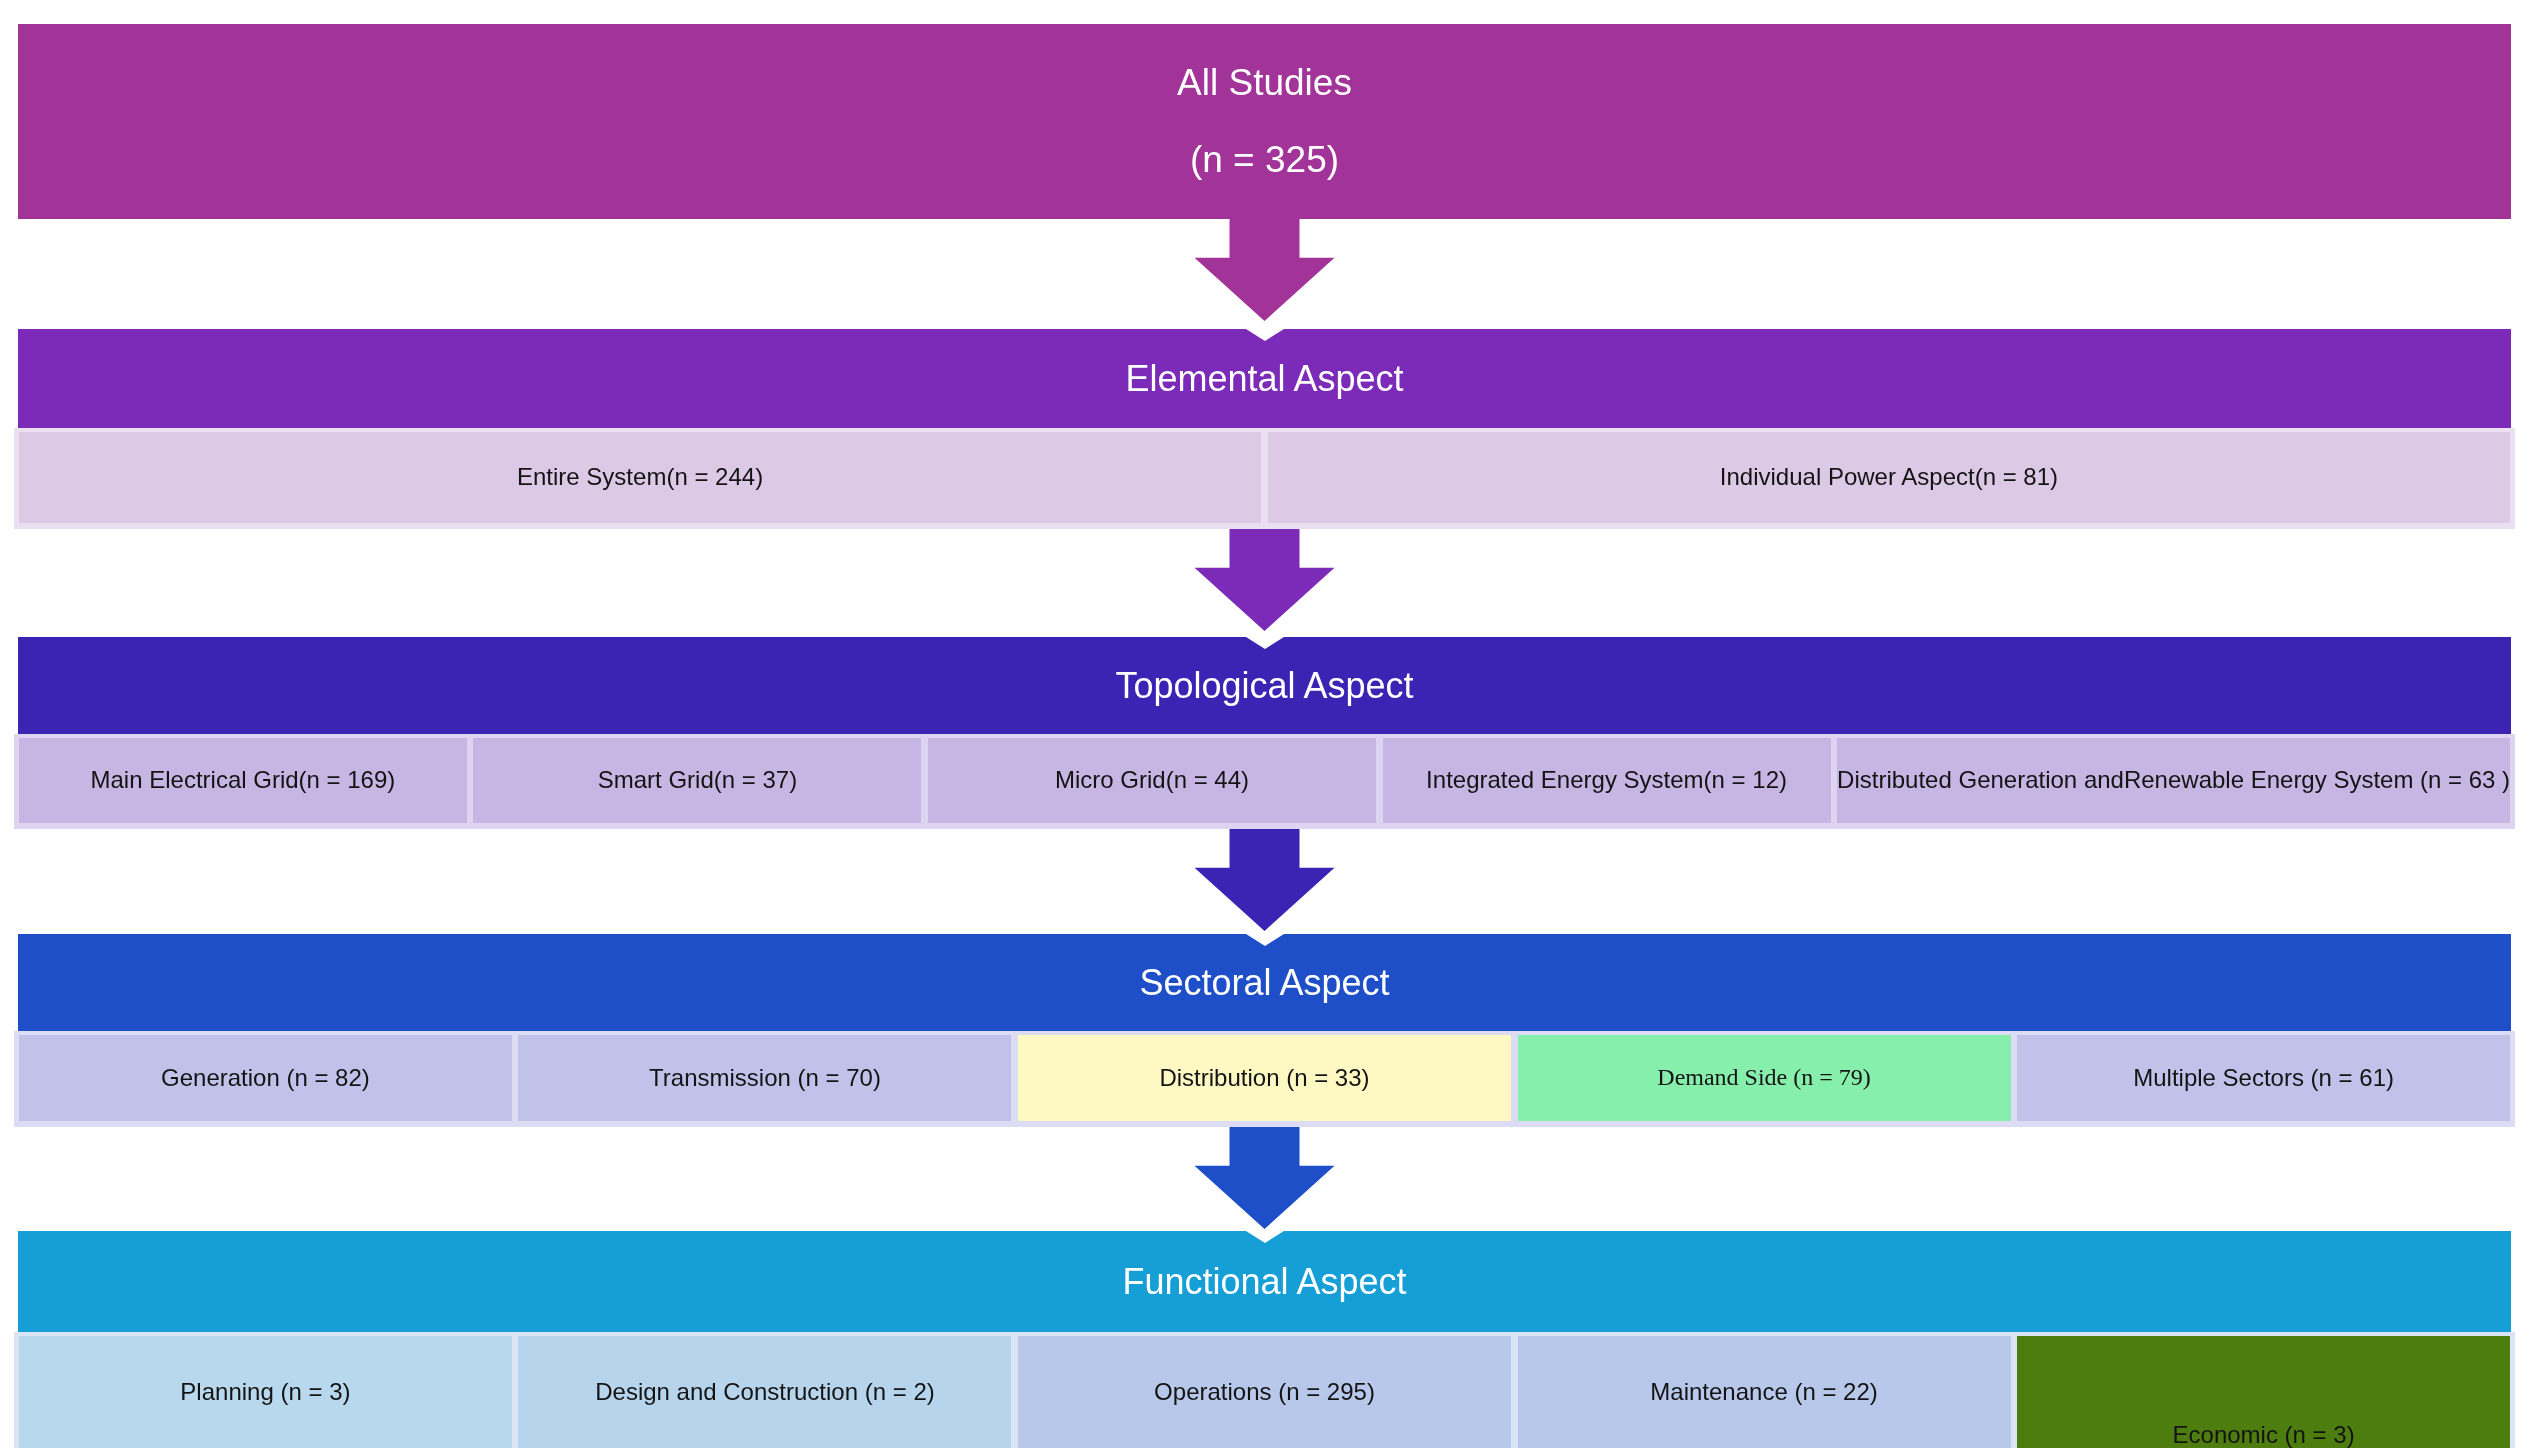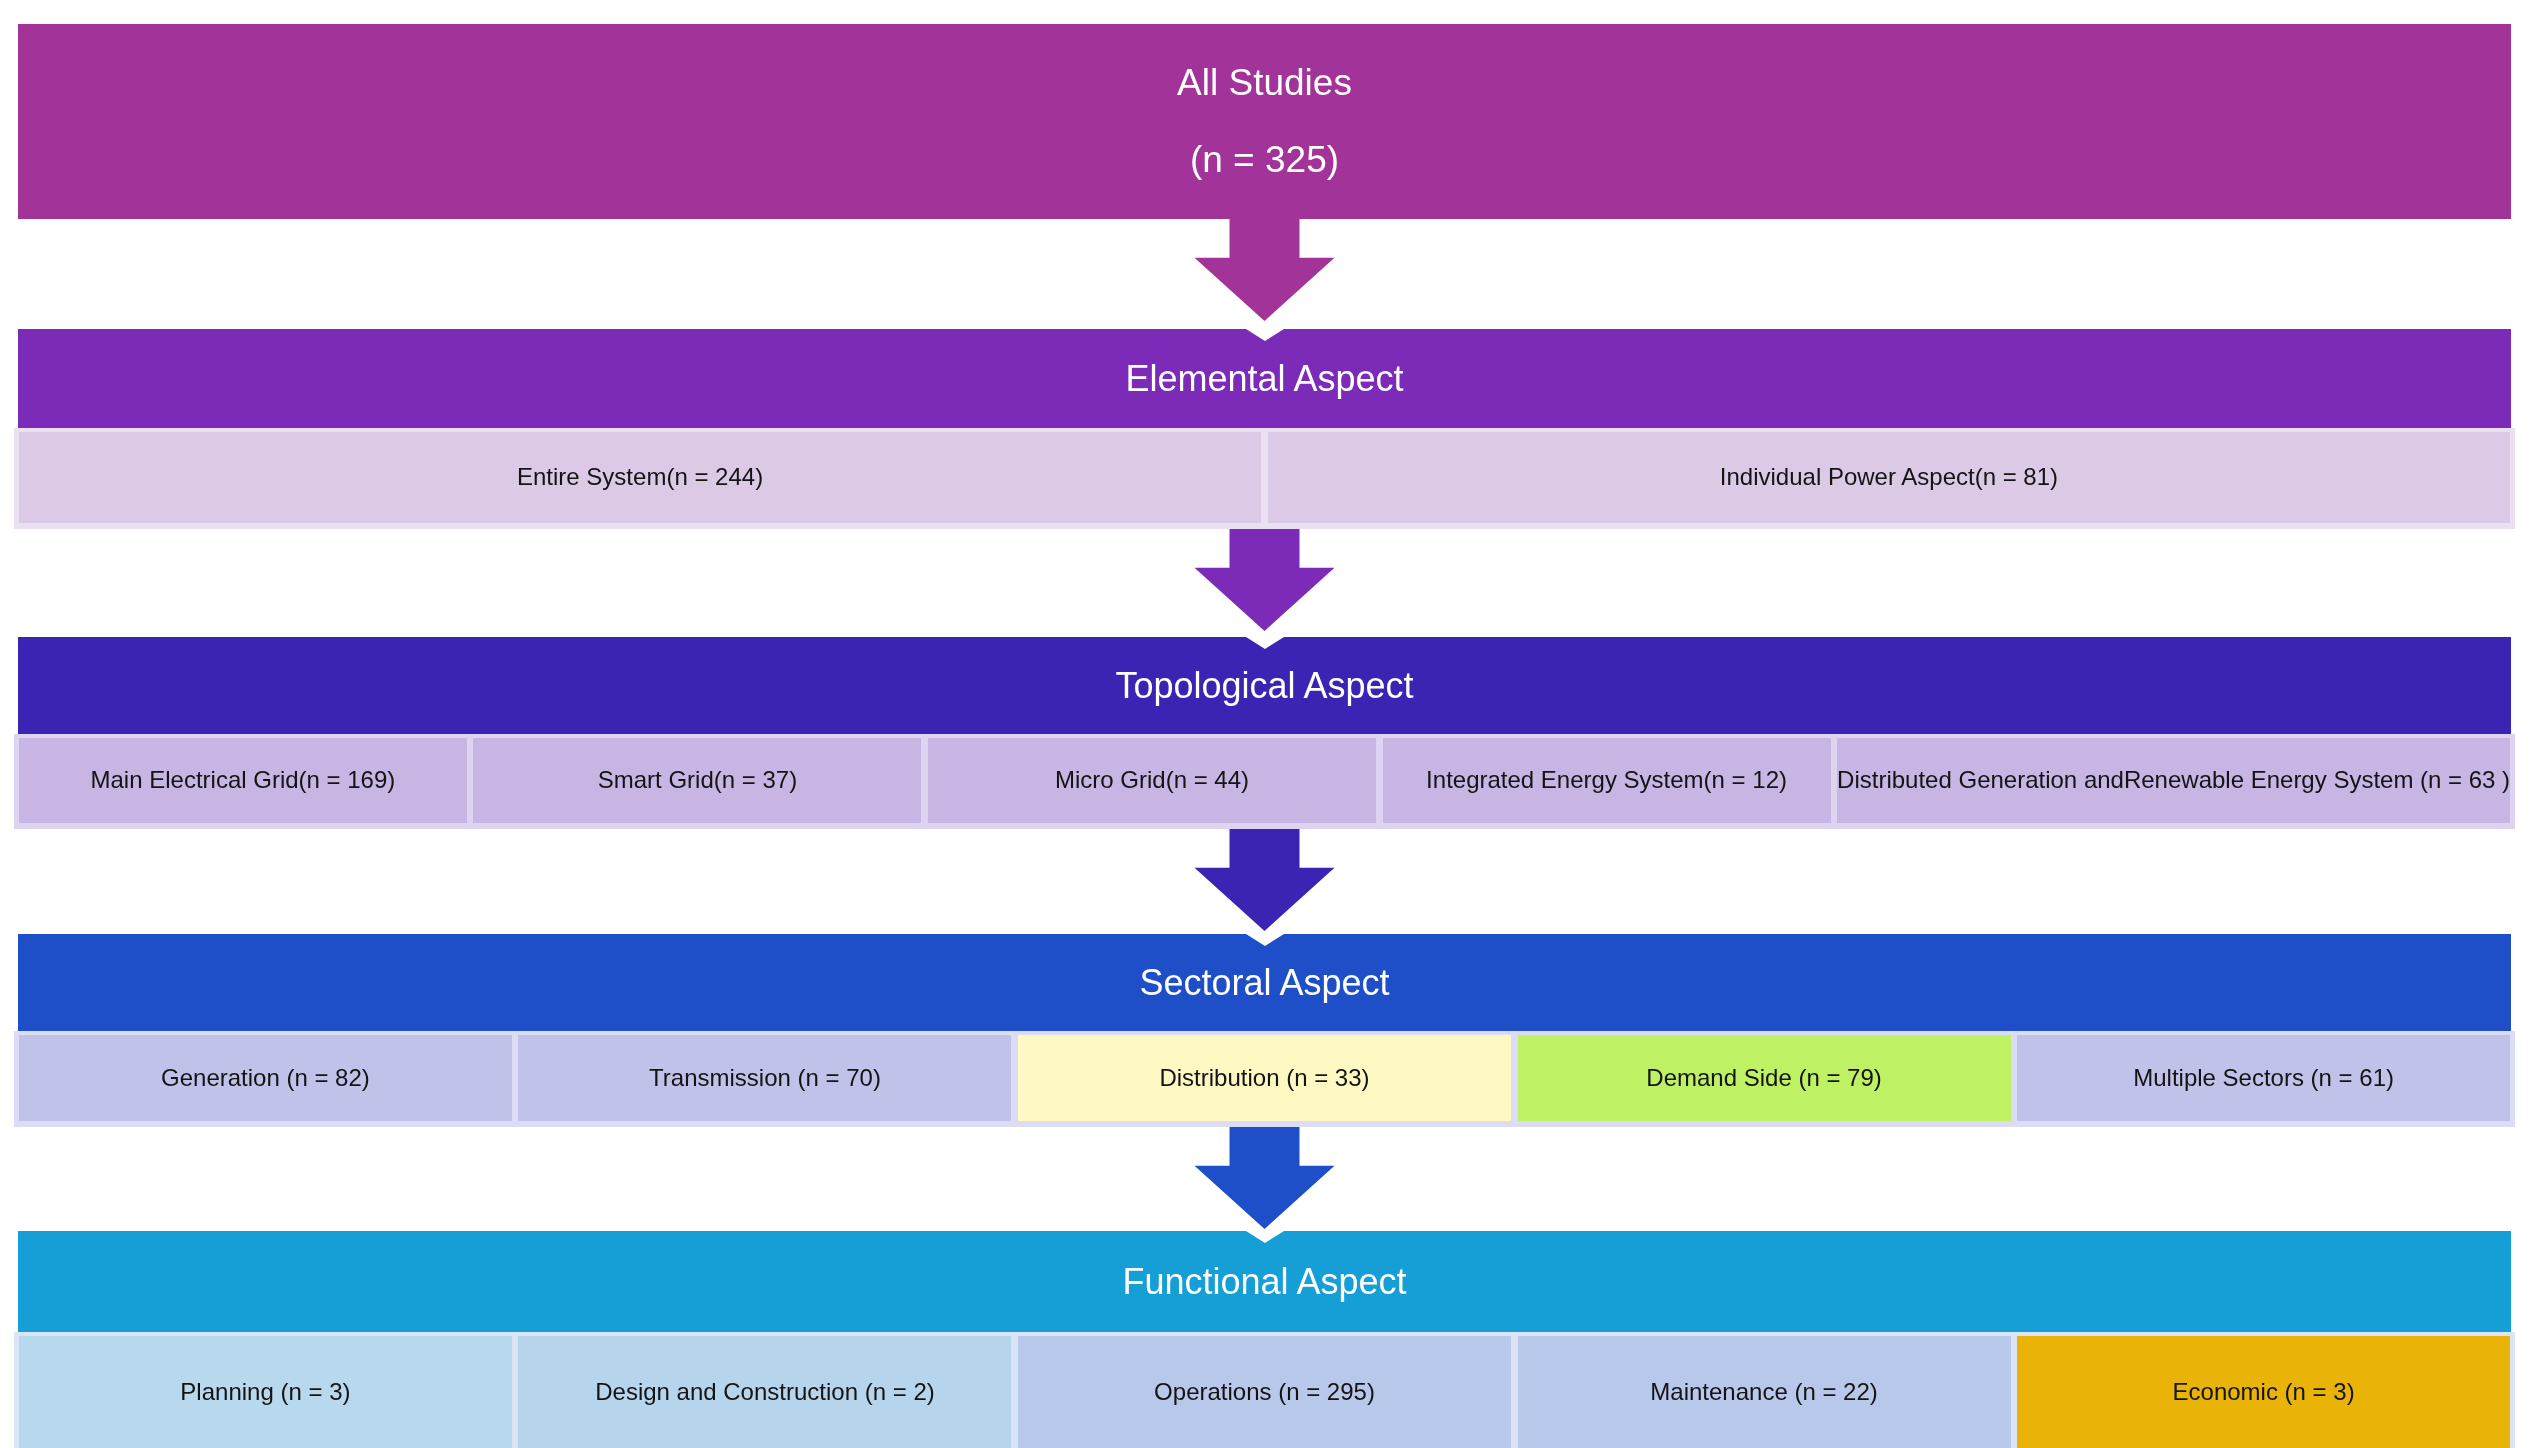--- a/index.html
+++ b/index.html
@@ -128,21 +128,21 @@
     <div class="row" style="height: 96px; background-color: rgb(220, 221, 244);">
       <div class="cell" style="background-color: rgb(193, 194, 234);">
         <div class="ln">Generation (n = 82)</div>
       </div>
       <div class="cell" style="background-color: rgb(193, 194, 234);">
         <div class="ln">Transmission (n = 70)</div>
       </div>
       <div class="cell" style="background-color: #fef9c3;">
         <div class="ln">Distribution (n = 33)</div>
       </div>
-      <div class="cell" style="background-color: #bef264;">
+      <div class="cell" style="background-color: #86efac; font-family: Liberation Serif, serif;">
         <div class="ln">Demand Side (n = 79)</div>
       </div>
       <div class="cell" style="background-color: rgb(193, 194, 234);">
         <div class="ln">Multiple Sectors (n = 61)</div>
       </div>
     </div>
 
     <div class="arrow-zone" style="height:104px">
       <div class="block-arrow" style="background-color: rgb(30, 79, 200);"></div>
     </div>
@@ -156,20 +156,20 @@
       </div>
       <div class="cell" style="background-color: rgb(182, 213, 236);">
         <div class="ln">Design and Construction (n = 2)</div>
       </div>
       <div class="cell" style="background-color: rgb(184, 200, 234);">
         <div class="ln">Operations (n = 295)</div>
       </div>
       <div class="cell" style="background-color: rgb(184, 200, 234);">
         <div class="ln">Maintenance (n = 22)</div>
       </div>
-      <div class="cell" style="background-color: #eab308;">
+      <div class="cell" style="background-color: #4d7c0f; align-items: flex-end;">
         <div class="ln">Economic (n = 3)</div>
       </div>
     </div>
 
   </div>
 </div>
 
 
 </body></html>

